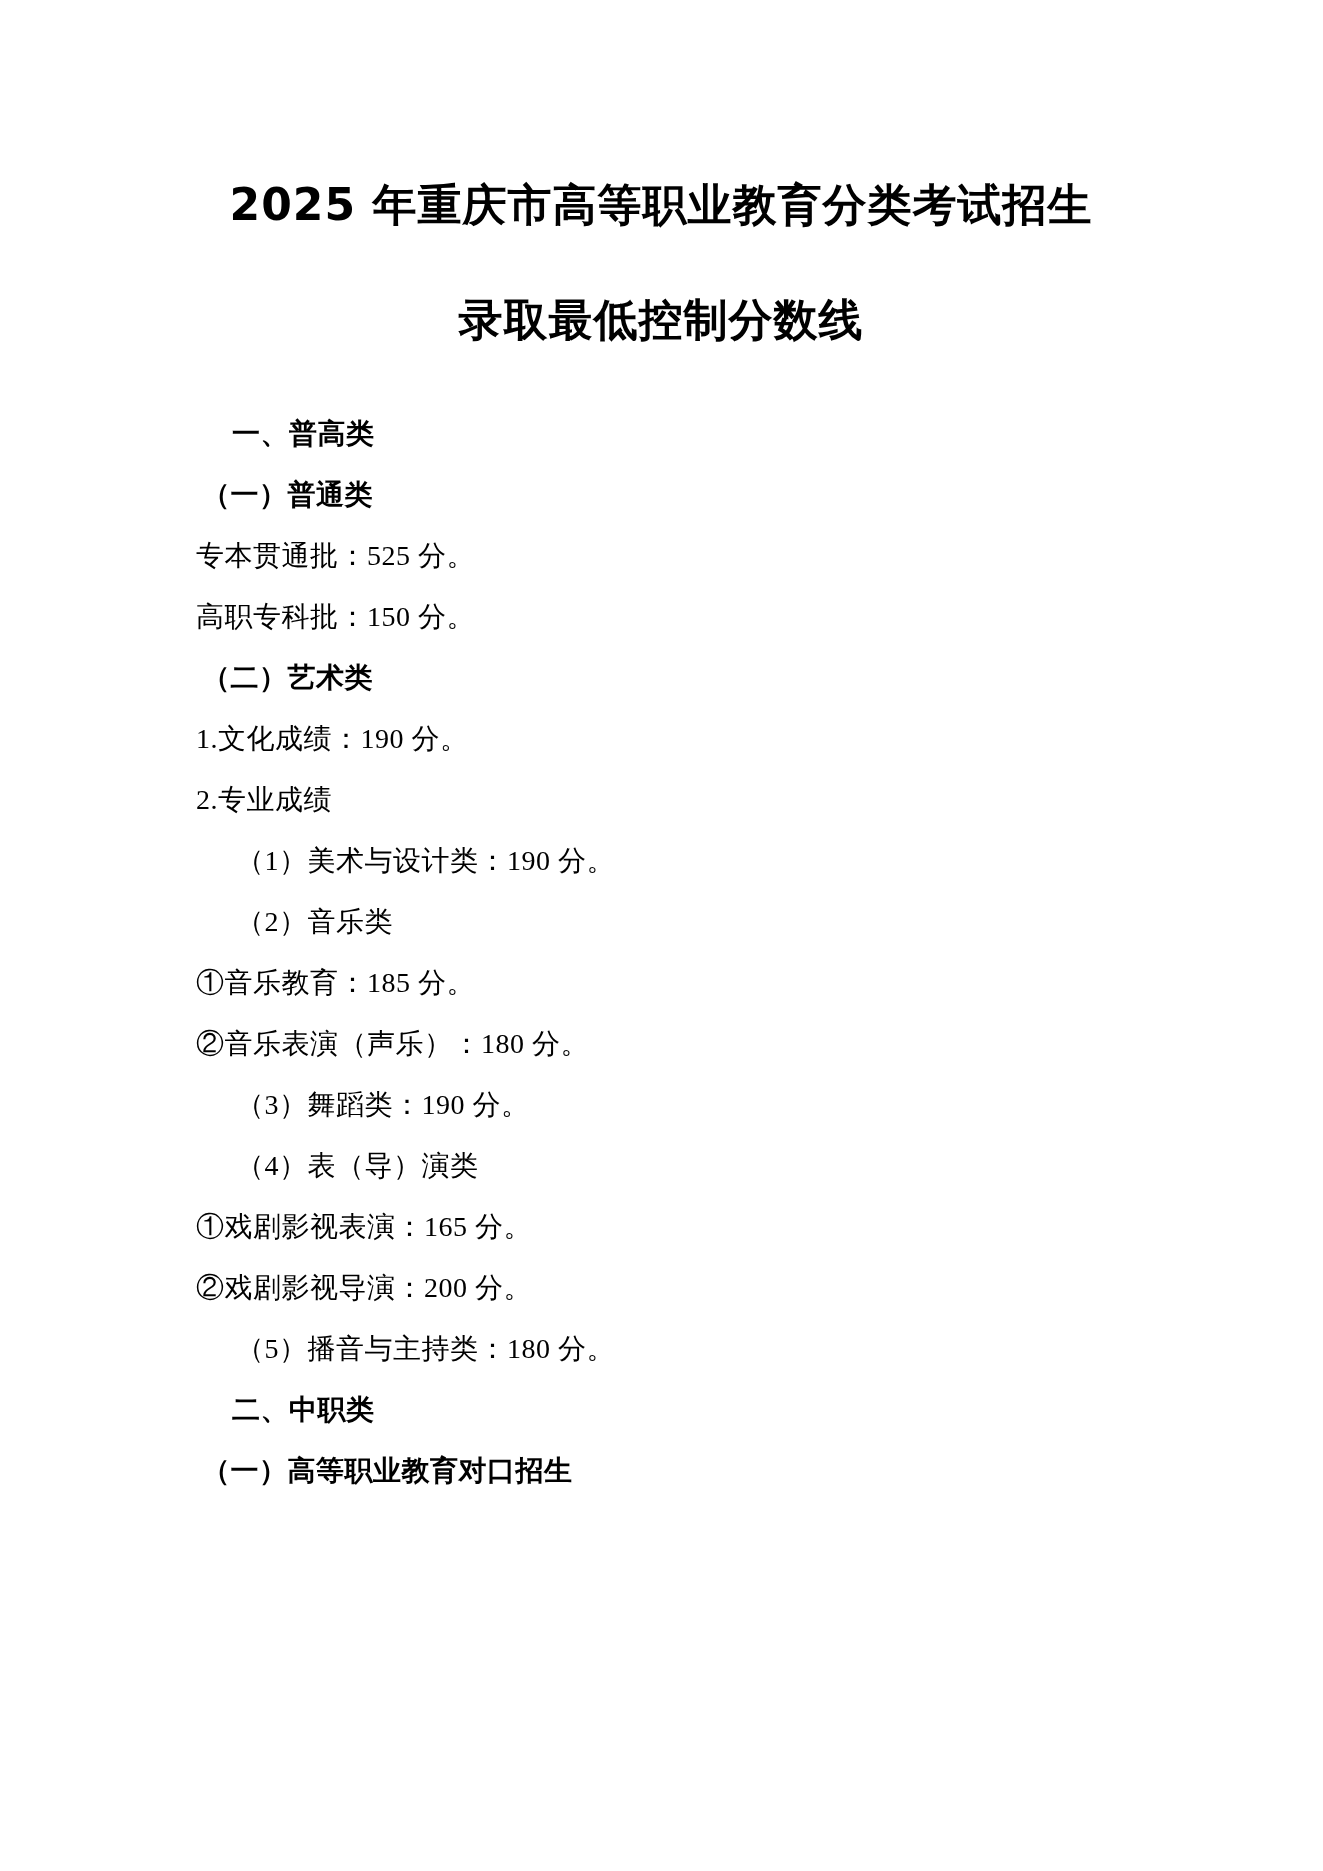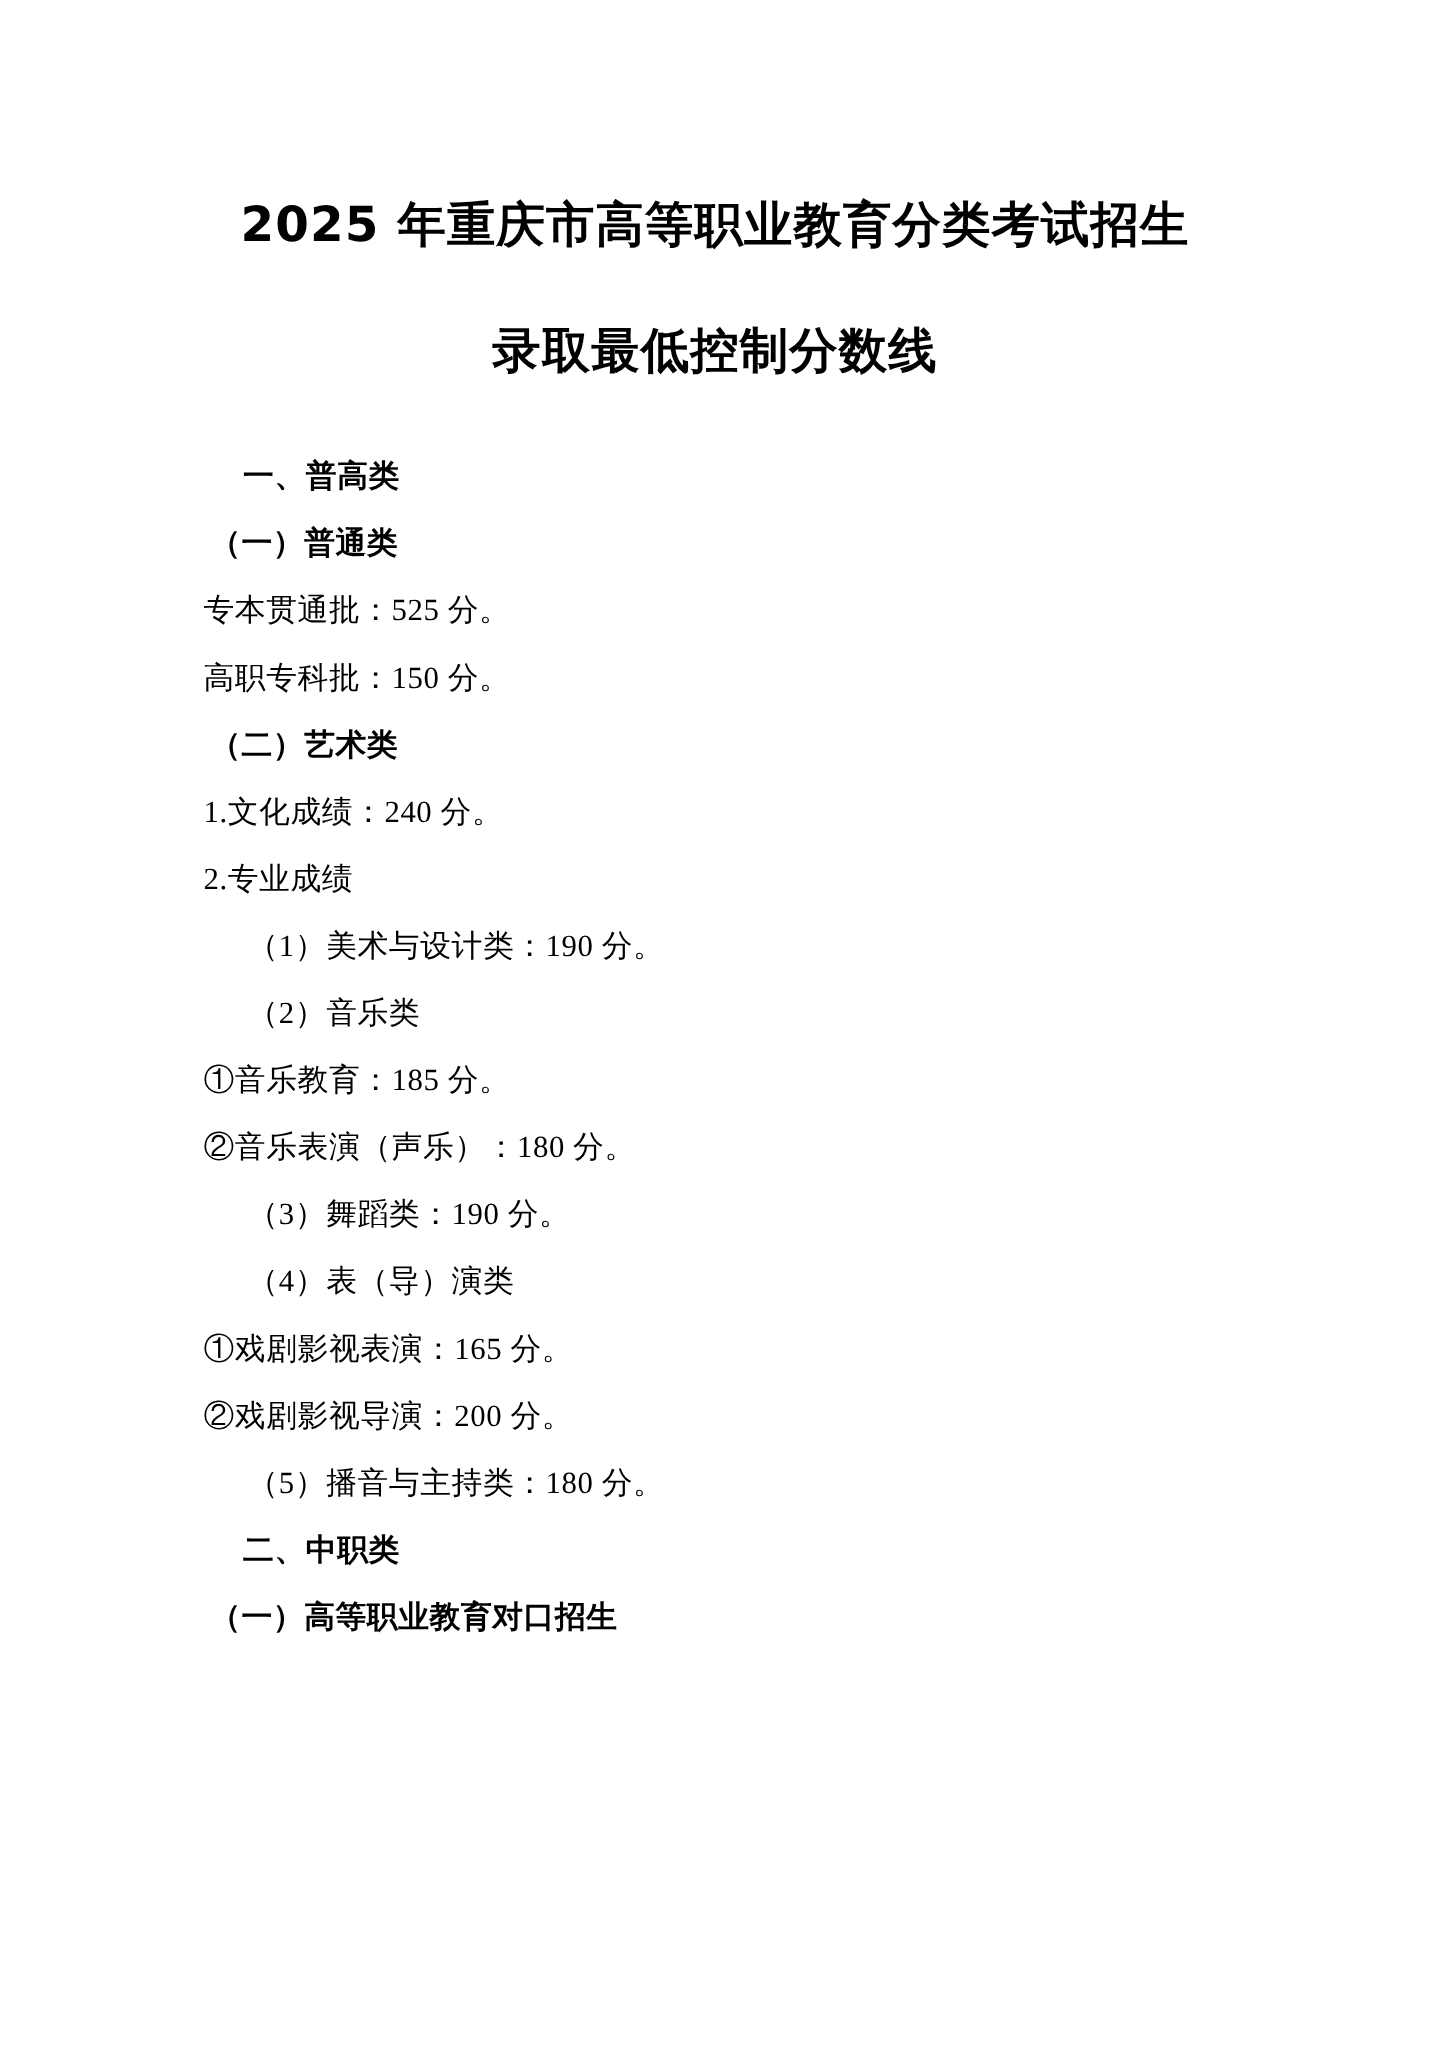--- a/index.html
+++ b/index.html
@@ -12,21 +12,21 @@
     height: 1871px;
     position: relative;
     background: #ffffff;
     box-sizing: border-box;
     font-family: "Liberation Serif", serif;
     color: #000000;
     overflow: hidden;
   }
   .content {
     position: absolute;
-    left: 185px;
+    left: 196px;
     top: 180px;
     width: 930px;
   }
   .doc-title {
     font-family: "DejaVu Sans", sans-serif;
     font-weight: bold;
     font-size: 44px;
     line-height: 1.15;
     text-align: center;
     letter-spacing: 1px;
@@ -77,21 +77,21 @@
     <div class="doc-title line1">2025 年重庆市高等职业教育分类考试招生</div>
 
     <div class="doc-title line2">录取最低控制分数线</div>
 
     <div class="body-block">
       <p class="heading">一、普高类</p>
       <p class="subheading">（一）普通类</p>
       <p class="plain">专本贯通批：525 分。</p>
       <p class="plain">高职专科批：150 分。</p>
       <p class="subheading">（二）艺术类</p>
-      <p class="plain">1.文化成绩：240 分。</p>
+      <p class="plain">1.文化成绩：190 分。</p>
       <p class="plain">2.专业成绩</p>
       <p class="indent1">（1）美术与设计类：190 分。</p>
       <p class="indent1">（2）音乐类</p>
       <p class="indent0">①音乐教育：185 分。</p>
       <p class="indent0">②音乐表演（声乐）：180 分。</p>
       <p class="indent1">（3）舞蹈类：190 分。</p>
       <p class="indent1">（4）表（导）演类</p>
       <p class="indent0">①戏剧影视表演：165 分。</p>
       <p class="indent0">②戏剧影视导演：200 分。</p>
       <p class="indent1">（5）播音与主持类：180 分。</p>

